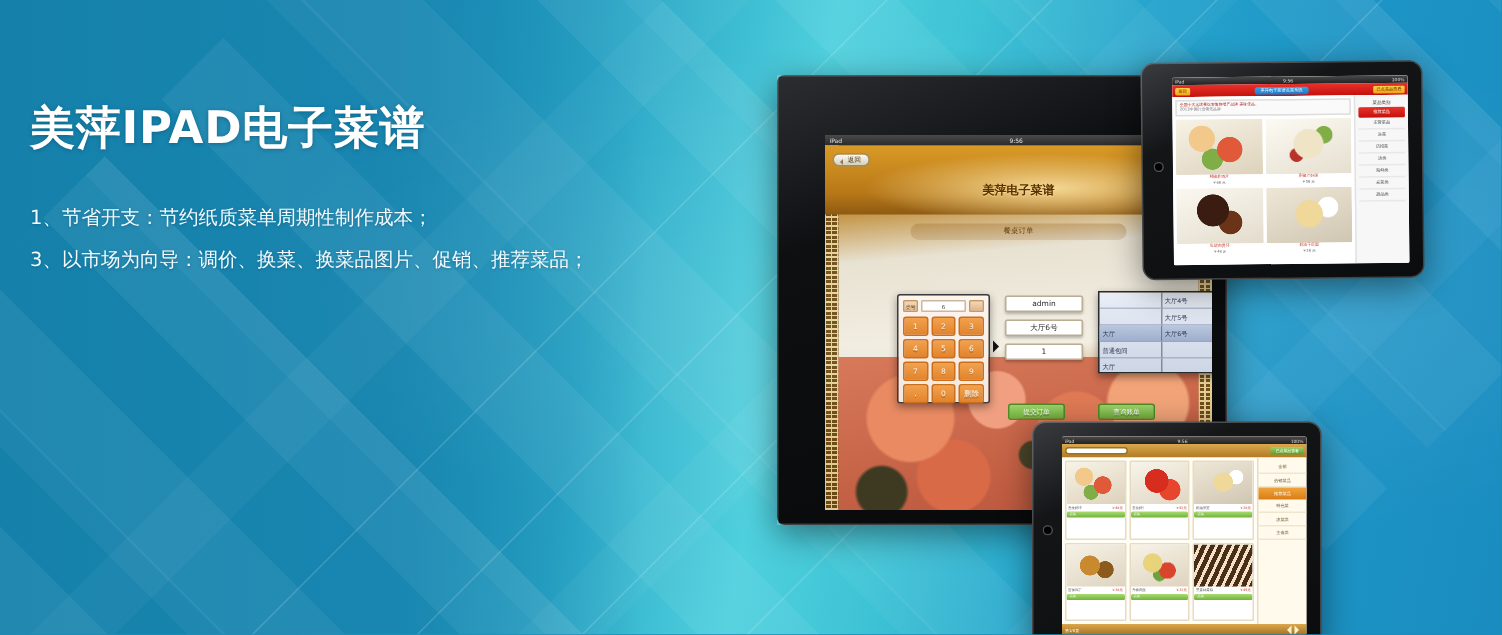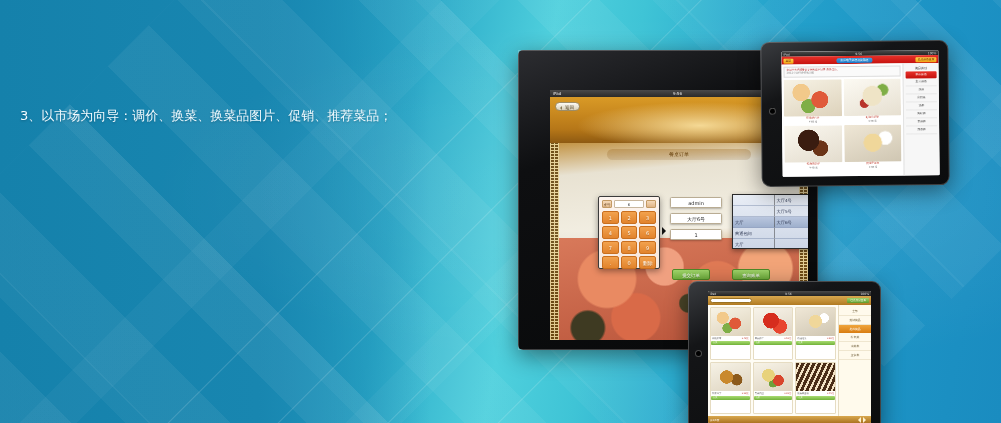--- a/index.html
+++ b/index.html
@@ -67,21 +67,21 @@
     letter-spacing:0.5px; line-height:1.2;
     text-shadow:0 1px 3px rgba(0,40,60,0.35);
   }
   .bullet {
     color:#f2fbff; font-size:13px; line-height:1.2;
     text-shadow:0 1px 2px rgba(0,40,60,0.30);
     white-space:nowrap;
   }
   #b1 { margin-top:34px; }
   #b2 { margin-top:26px; }
-  #b3 { margin-top:40px; }
+  #b3 { margin-top:12px; }
   #b4 { margin-top:26px; }
 
   
   .tablet { position:absolute; background:#111215; box-shadow:0 6px 22px rgba(0,0,0,0.45); }
   .tablet .bezel-hl { position:absolute; inset:0; border:1px solid rgba(255,255,255,0.22); pointer-events:none; }
   .screen { position:absolute; overflow:hidden; background:#fff; }
   .home-btn { position:absolute; border-radius:50%; background:#000;
               box-shadow:inset 0 0 0 1px rgba(255,255,255,0.30); }
 
   
@@ -378,39 +378,42 @@
   <div class="diag-layer a"></div>
   <div class="diag-layer b"></div>
   <div class="diag-layer c"></div>
   <div class="diag-line" style="top:40px;"></div>
   <div class="diag-line" style="top:150px;"></div>
   <div class="diag-line" style="top:260px;"></div>
   <div class="diag-line" style="top:370px;"></div>
   <div class="vignette"></div>
 
   <div id="copy">
+    <div id="headline">美萍IPAD电子菜谱</div>
+    <div class="bullet" id="b1">1、节省开支：节约纸质菜单周期性制作成本；</div>
     <div class="bullet" id="b3">3、以市场为向导：调价、换菜、换菜品图片、促销、推荐菜品；</div>
   </div>
 
   <div class="tablet" id="tablet-main">
     <div class="bezel-hl"></div>
     <div class="screen" id="screen-main">
 
       <div class="ios-bar">
         <span>iPad</span>
         <span>9:56</span>
         <span>100%</span>
       </div>
 
       <div id="main-body">
         <div class="meander l"></div>
         <div class="meander r"></div>
 
         <div id="gold-header"></div>
         <div id="back-btn">返回</div>
+        <div id="gold-title">美萍电子菜谱</div>
         <div id="subtitle-bar">餐桌订单</div>
 
         <div id="food-photo"></div>
 
         <div id="keypad">
           <div id="kp-display">
             <div id="kp-label">桌号</div>
             <div id="kp-value">6</div>
             <div id="kp-del"></div>
           </div>

